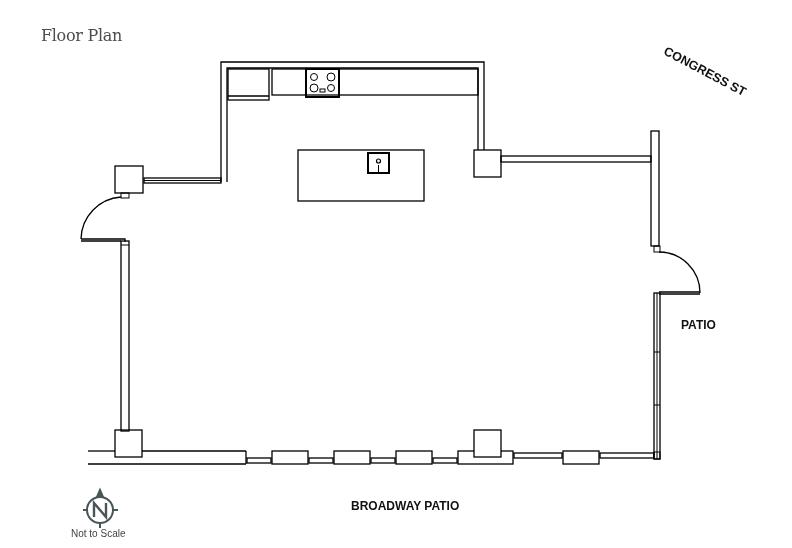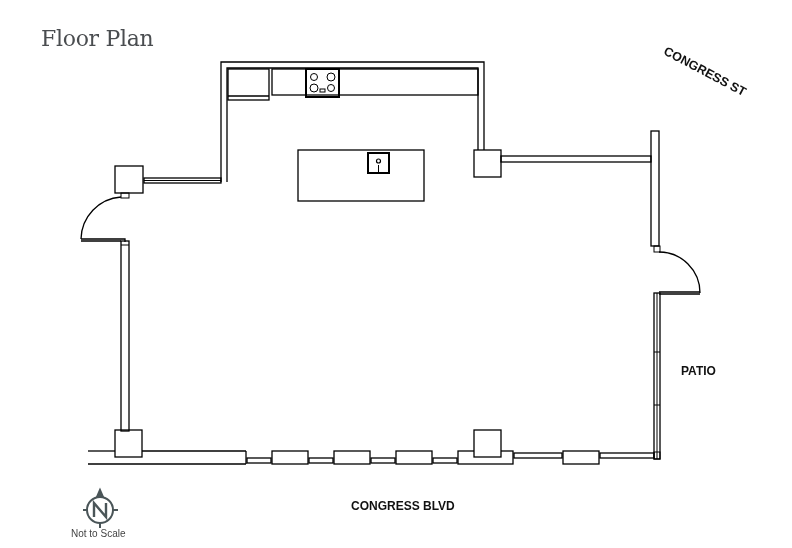--- a/index.html
+++ b/index.html
@@ -1,28 +1,28 @@
 <!DOCTYPE html>
 <html><head>
 <meta charset="utf-8">
 <style>
   html, body { margin: 0; padding: 0; background: #ffffff; }
   body { width: 792px; height: 548px; position: relative; overflow: hidden; }
   .title {
     position: absolute; left: 41px; top: 26px;
     font-family: "DejaVu Serif", "Liberation Serif", serif;
-    font-size: 22px; color: #4a4d50; letter-spacing: -0.3px;
+    font-size: 16px; color: #4a4d50; letter-spacing: -0.3px;
   }
   .street {
     position: absolute; font-family: "Liberation Sans", "DejaVu Sans", sans-serif;
     font-weight: bold; color: #111; font-size: 12px;
   }
   .congress { left: 668px; top: 44px; transform: rotate(28deg); transform-origin: left top; font-size: 12.5px; }
   .broadway { left: 351px; top: 499px; }
-  .patio { left: 681px; top: 318px; margin-top: 46px; }
+  .patio { left: 681px; top: 318px; }
   .scale-note {
     position: absolute; left: 71px; top: 528px;
     font-family: Liberation Sans, sans-serif; font-size: 10px; color: #444;
   }
   svg.plan { position: absolute; left: 0; top: 0; }
 </style>
 </head>
 <body>
 
 <div class="title">Floor Plan</div>
@@ -125,15 +125,15 @@
     <line x1="100" y1="493" x2="100" y2="497"></line>
     <line x1="100" y1="523" x2="100" y2="528"></line>
     <line x1="83" y1="510" x2="87" y2="510"></line>
     <line x1="113" y1="510" x2="118" y2="510"></line>
     <polygon points="100,490 97,497 103,497" fill="#4a5558"></polygon>
     <polyline points="94,517 94,503 106,517 106,503" stroke-width="2.4"></polyline>
   </g>
 </svg>
 
 <div class="street congress">CONGRESS ST</div>
-<div class="street broadway">CONGRESS BLVD</div>
+<div class="street broadway">BROADWAY PATIO</div>
 <div class="street patio">PATIO</div>
 <div class="scale-note">Not to Scale</div>
 
 </body></html>

